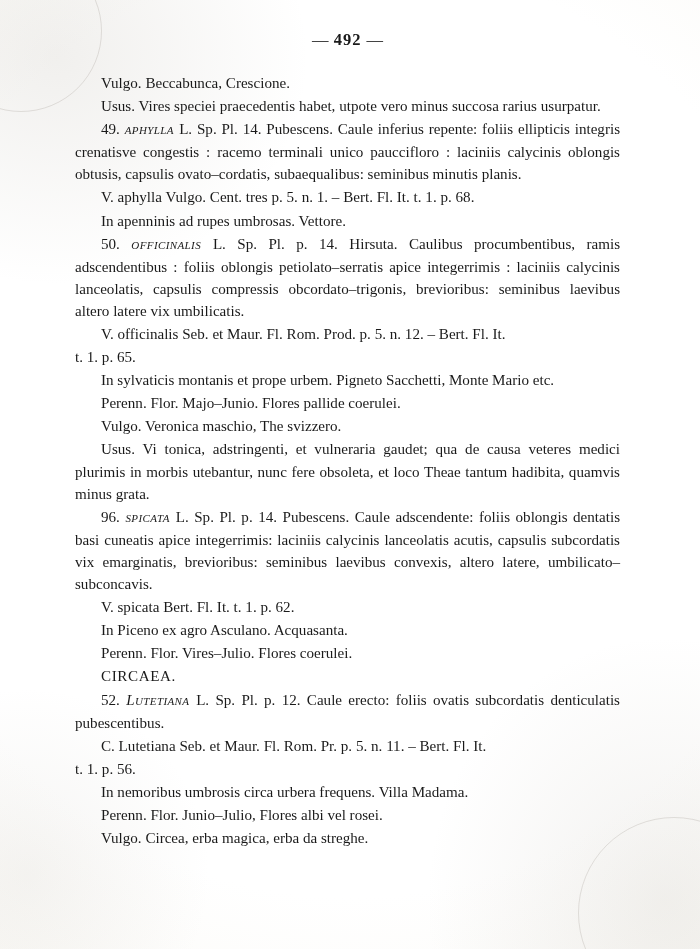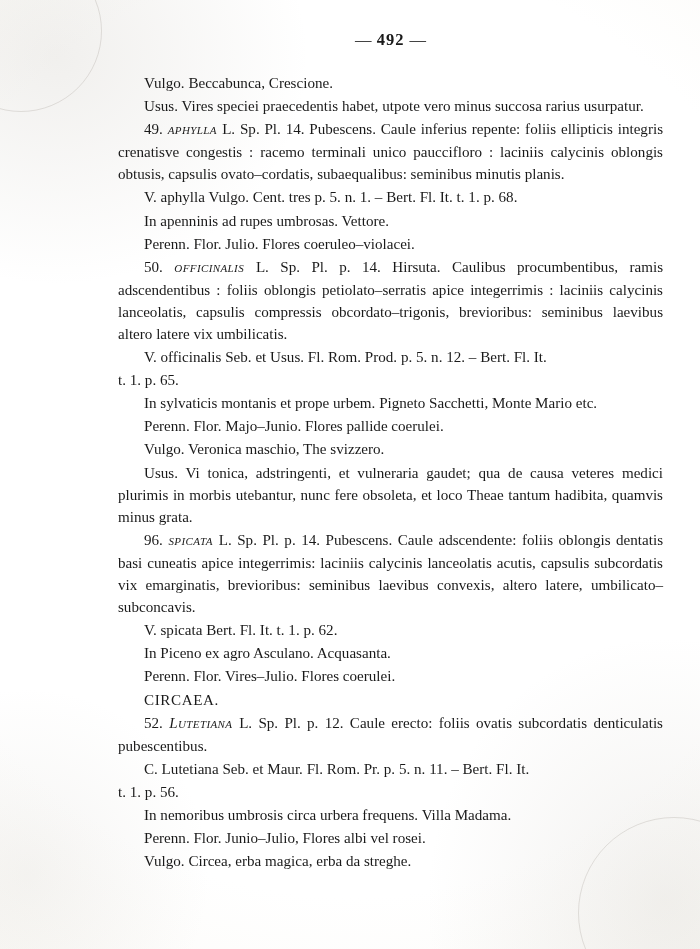--- a/index.html
+++ b/index.html
@@ -41,21 +41,20 @@
     pointer-events: none;
   }
   .curl.tl { left: -60px; top: -50px; }
   .curl.br { right: -70px; bottom: -60px; width: 190px; height: 190px; }
 
   .content {
     position: absolute;
     left: 75px;
     top: 30px;
     width: 545px;
-    margin-left: 43px;
   }
   .folio {
     text-align: center;
     font-size: 16.5px;
     letter-spacing: 1px;
     margin-bottom: 22px;
     font-weight: bold;
   }
   .folio .dash {
     font-weight: normal;
@@ -95,23 +94,22 @@
       <span class="dash">—</span>
       <span>492</span>
       <span class="dash">—</span>
     </div>
     <div id="body-text">
         <p class="par ind"><span>Vulgo. </span><span class="it">Beccabunca, Crescione.</span></p>
         <p class="par ind"><span>Usus. Vires speciei praecedentis habet, utpote vero minus succosa rarius usurpatur.</span></p>
         <p class="par ind"><span>49. </span><span class="sc">aphylla </span><span class="it">L. Sp. Pl.</span><span> 14. Pubescens. Caule inferius repente: foliis ellipticis integris crenatisve congestis : racemo terminali unico pauccifloro : laciniis calycinis oblongis obtusis, capsulis ovato–cordatis, subaequalibus: seminibus minutis planis.</span></p>
         <p class="par ind"><span>V. aphylla </span><span class="it">Vulgo. Cent. tres p.</span><span class="it"> 5. </span><span class="it">n.</span><span class="it"> 1. – </span><span class="it">Bert. Fl. It. t.</span><span class="it"> 1. </span><span class="it">p.</span><span class="it"> 68.</span></p>
         <p class="par ind"><span>In apenninis ad rupes umbrosas. </span><span class="it">Vettore.</span></p>
-        <p class="par ind"><span>Perenn. Flor. Julio. Flores coeruleo–violacei.</span></p>
         <p class="par ind"><span>50. </span><span class="sc">officinalis </span><span class="it">L. Sp. Pl.</span><span> p. 14. Hirsuta. Caulibus procumbentibus, ramis adscendentibus : foliis oblongis petiolato–serratis apice integerrimis : laciniis calycinis lanceolatis, capsulis compressis obcordato–trigonis, brevioribus: seminibus laevibus altero latere vix umbilicatis.</span></p>
-        <p class="par ind"><span>V. officinalis </span><span class="it">Seb. et Usus. Fl. Rom. Prod. p.</span><span class="it"> 5. </span><span class="it">n.</span><span class="it"> 12. – </span><span class="it">Bert. Fl. It.</span></p>
+        <p class="par ind"><span>V. officinalis </span><span class="it">Seb. et Maur. Fl. Rom. Prod. p.</span><span class="it"> 5. </span><span class="it">n.</span><span class="it"> 12. – </span><span class="it">Bert. Fl. It.</span></p>
         <p class="par"><span class="it">t.</span><span class="it"> 1. </span><span class="it">p.</span><span class="it"> 65.</span></p>
         <p class="par ind"><span>In sylvaticis montanis et prope urbem. </span><span class="it">Pigneto Sacchetti, Monte Mario </span><span>etc.</span></p>
         <p class="par ind"><span>Perenn. Flor. Majo–Junio. Flores pallide coerulei.</span></p>
         <p class="par ind"><span>Vulgo. </span><span class="it">Veronica maschio, The svizzero.</span></p>
         <p class="par ind"><span>Usus. Vi tonica, adstringenti, et vulneraria gaudet; qua de causa veteres medici plurimis in morbis utebantur, nunc fere obsoleta, et loco Theae tantum hadibita, quamvis minus grata.</span></p>
         <p class="par ind"><span>96. </span><span class="sc">spicata </span><span class="it">L. Sp. Pl.</span><span> p. 14. Pubescens. Caule adscendente: foliis oblongis dentatis basi cuneatis apice integerrimis: laciniis calycinis lanceolatis acutis, capsulis subcordatis vix emarginatis, brevioribus: seminibus laevibus convexis, altero latere, umbilicato–subconcavis.</span></p>
         <p class="par ind"><span>V. spicata </span><span class="it">Bert. Fl. It. t.</span><span class="it"> 1. </span><span class="it">p.</span><span class="it"> 62.</span></p>
         <p class="par ind"><span>In Piceno ex agro Asculano. </span><span class="it">Acquasanta.</span></p>
         <p class="par ind"><span>Perenn. Flor. Vires–Julio. Flores coerulei.</span></p>
         <p class="par ind"><span class="genus">CIRCAEA.</span></p>

